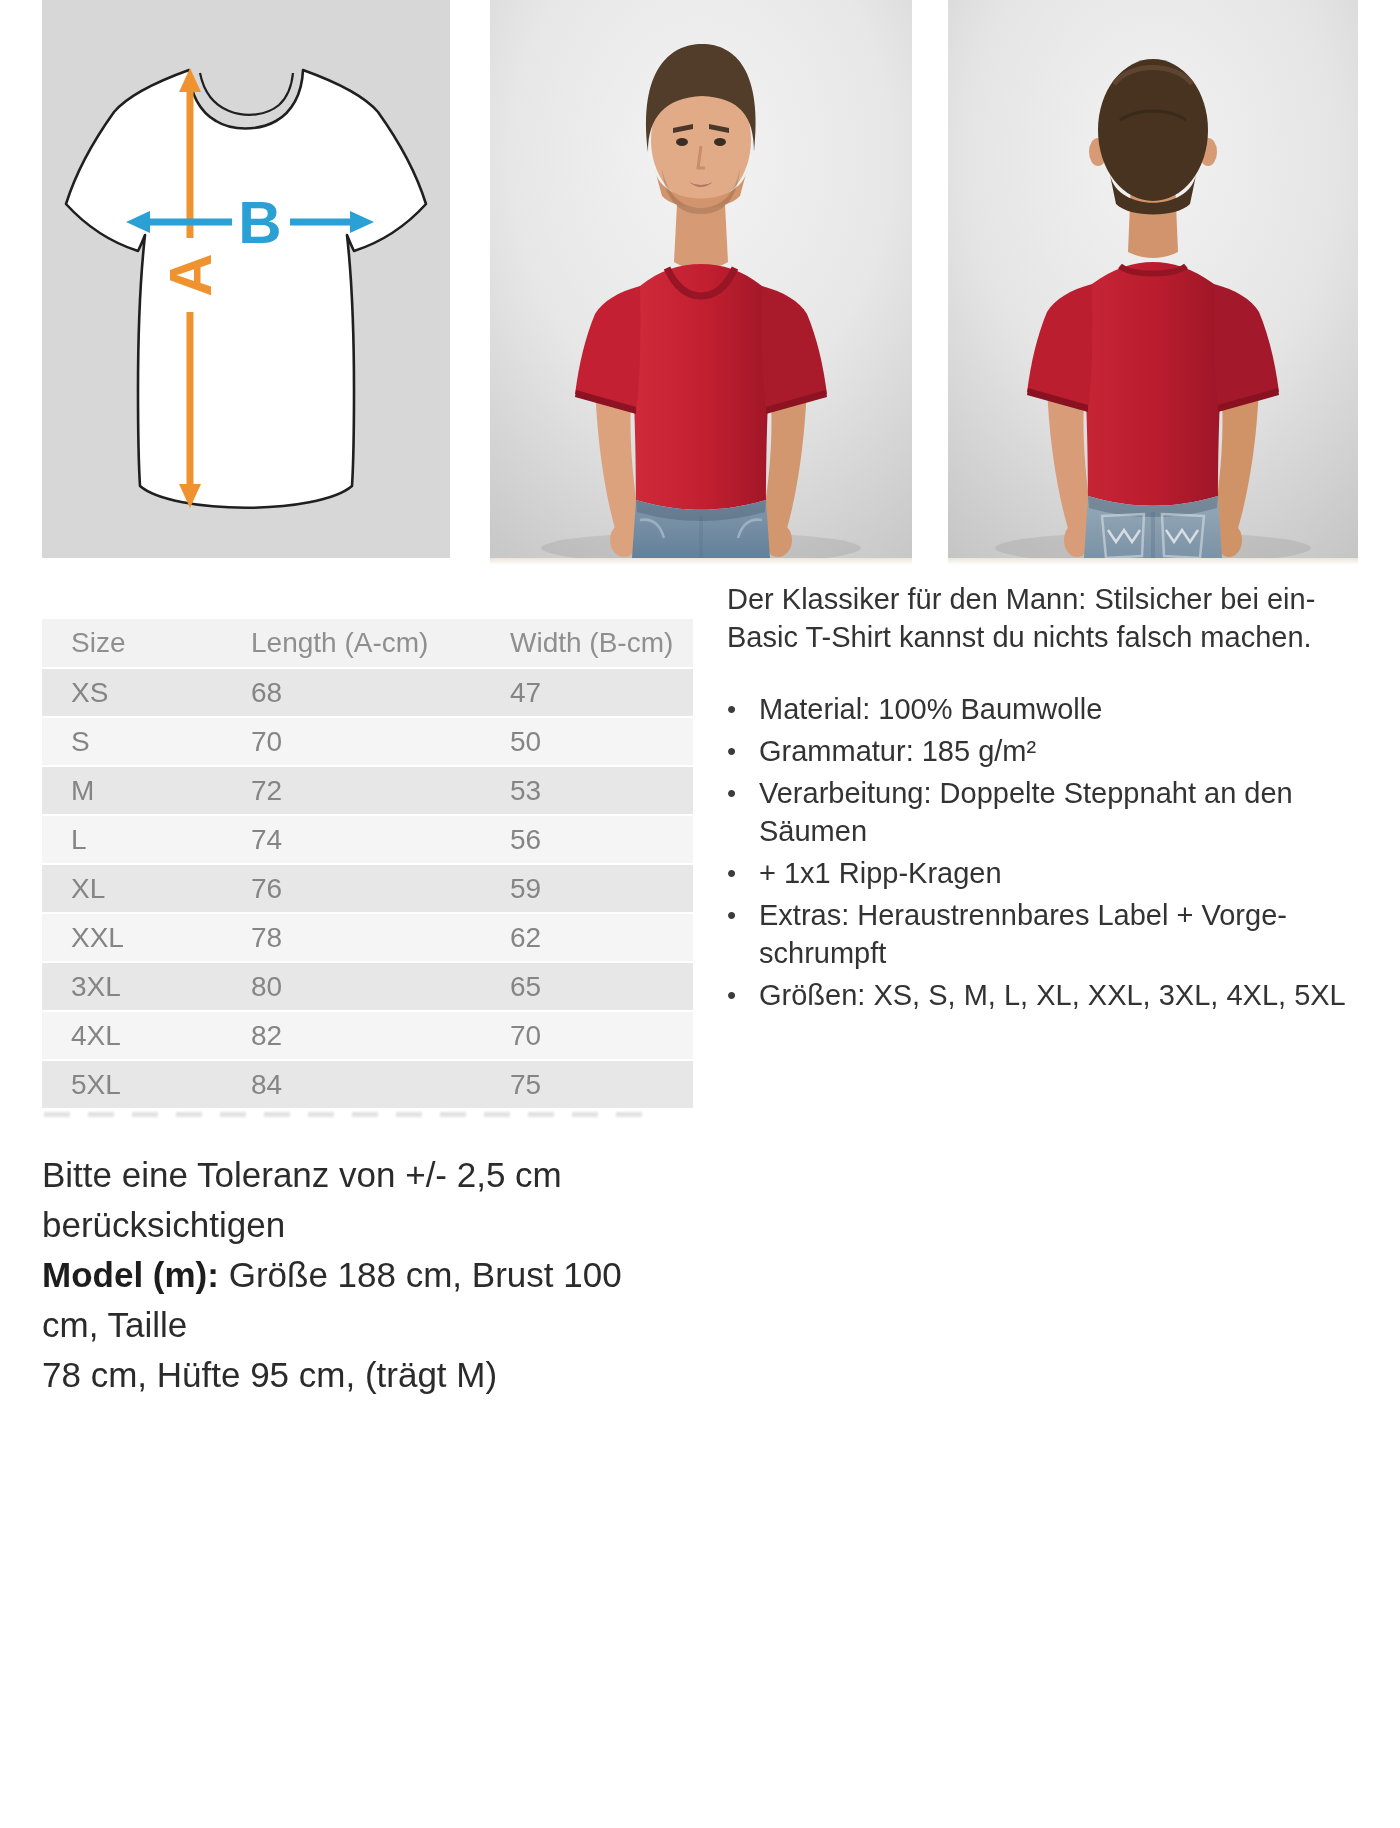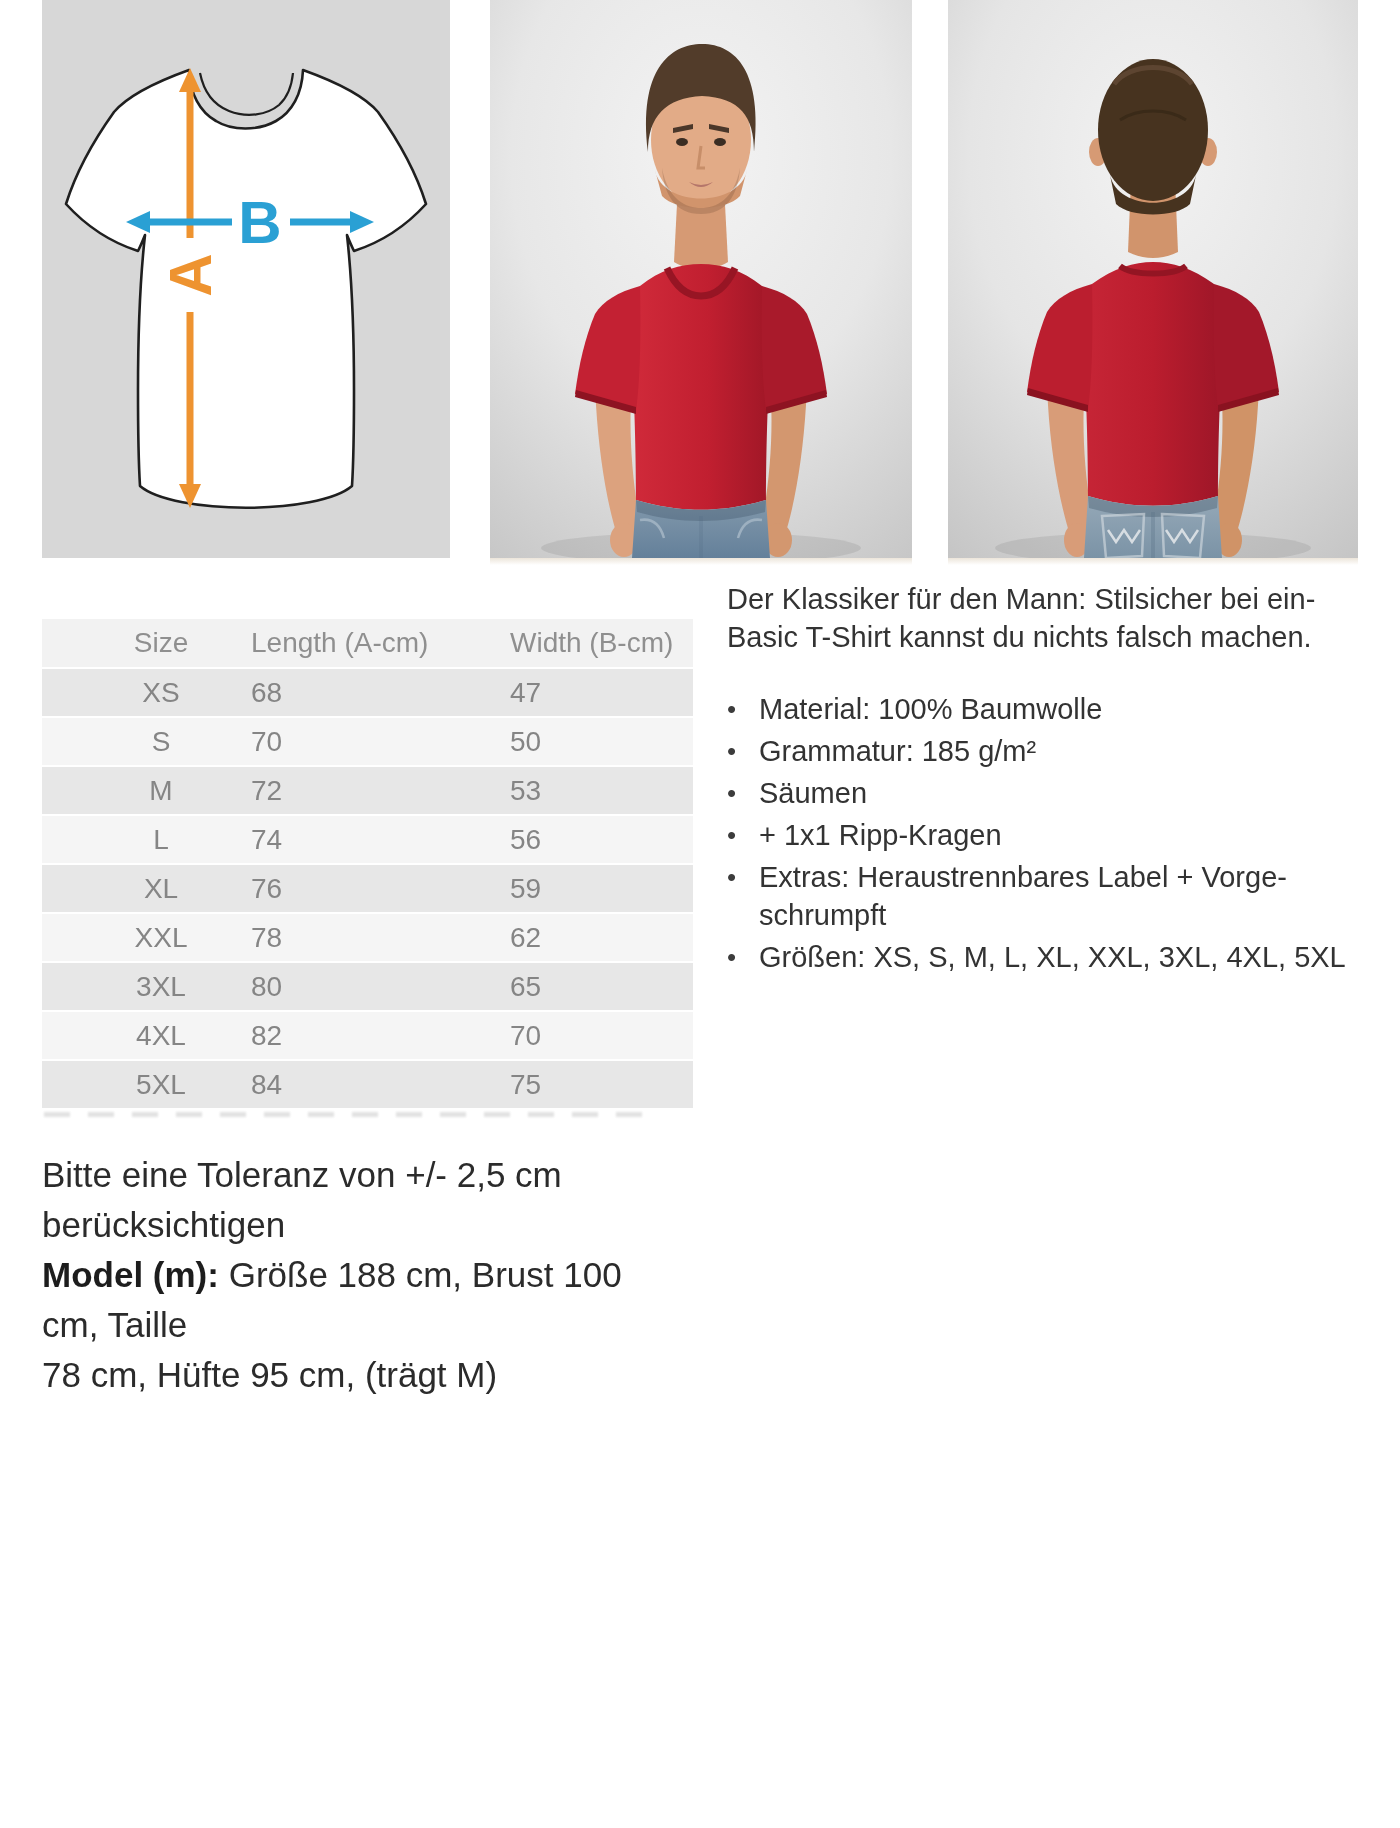--- a/index.html
+++ b/index.html
@@ -18,21 +18,21 @@
     background:linear-gradient(#ece5da,rgba(255,255,255,0));}
   .shadow-front{left:490px;width:422px;}
   .shadow-back{left:948px;width:410px;}
 
   
   .size-table{position:absolute;left:42px;top:619px;width:651px;font-size:28px;}
   .t-row{display:flex;align-items:center;height:47px;margin-bottom:2px;color:#858585;}
   .t-head{height:48px;background:#f2f2f2;color:#8f8f8f;}
   .t-body > .t-row:nth-child(odd){background:#e7e7e7;}
   .t-body > .t-row:nth-child(even){background:#f5f5f5;}
-  .c1{width:209px;padding-left:29px;box-sizing:border-box;text-align:center;}
+  .c1{width:209px;padding-left:29px;box-sizing:border-box;}
   .c2{width:259px;}
   .c3{flex:1;}
 
   
   .crop-artifact{position:absolute;left:44px;top:1112px;width:600px;height:5px;
     background:repeating-linear-gradient(90deg,
       rgba(140,140,140,.45) 0 26px, rgba(255,255,255,0) 26px 44px);
     filter:blur(1.2px);opacity:.55;}
 
   
@@ -285,20 +285,21 @@
         <span class="dot">•</span>
         <div class="b-lines">
 
         <div class="b-line">Grammatur: 185 g/m²</div>
           </div>
       </li>
         <li class="bullet">
         <span class="dot">•</span>
         <div class="b-lines">
 
+        <div class="b-line">Verarbeitung: Doppelte Steppnaht an den</div>
             <div class="b-line">Säumen</div>
           </div>
       </li>
         <li class="bullet">
         <span class="dot">•</span>
         <div class="b-lines">
 
             <div class="b-line">+ 1x1 Ripp-Kragen</div>
           </div>
       </li>

